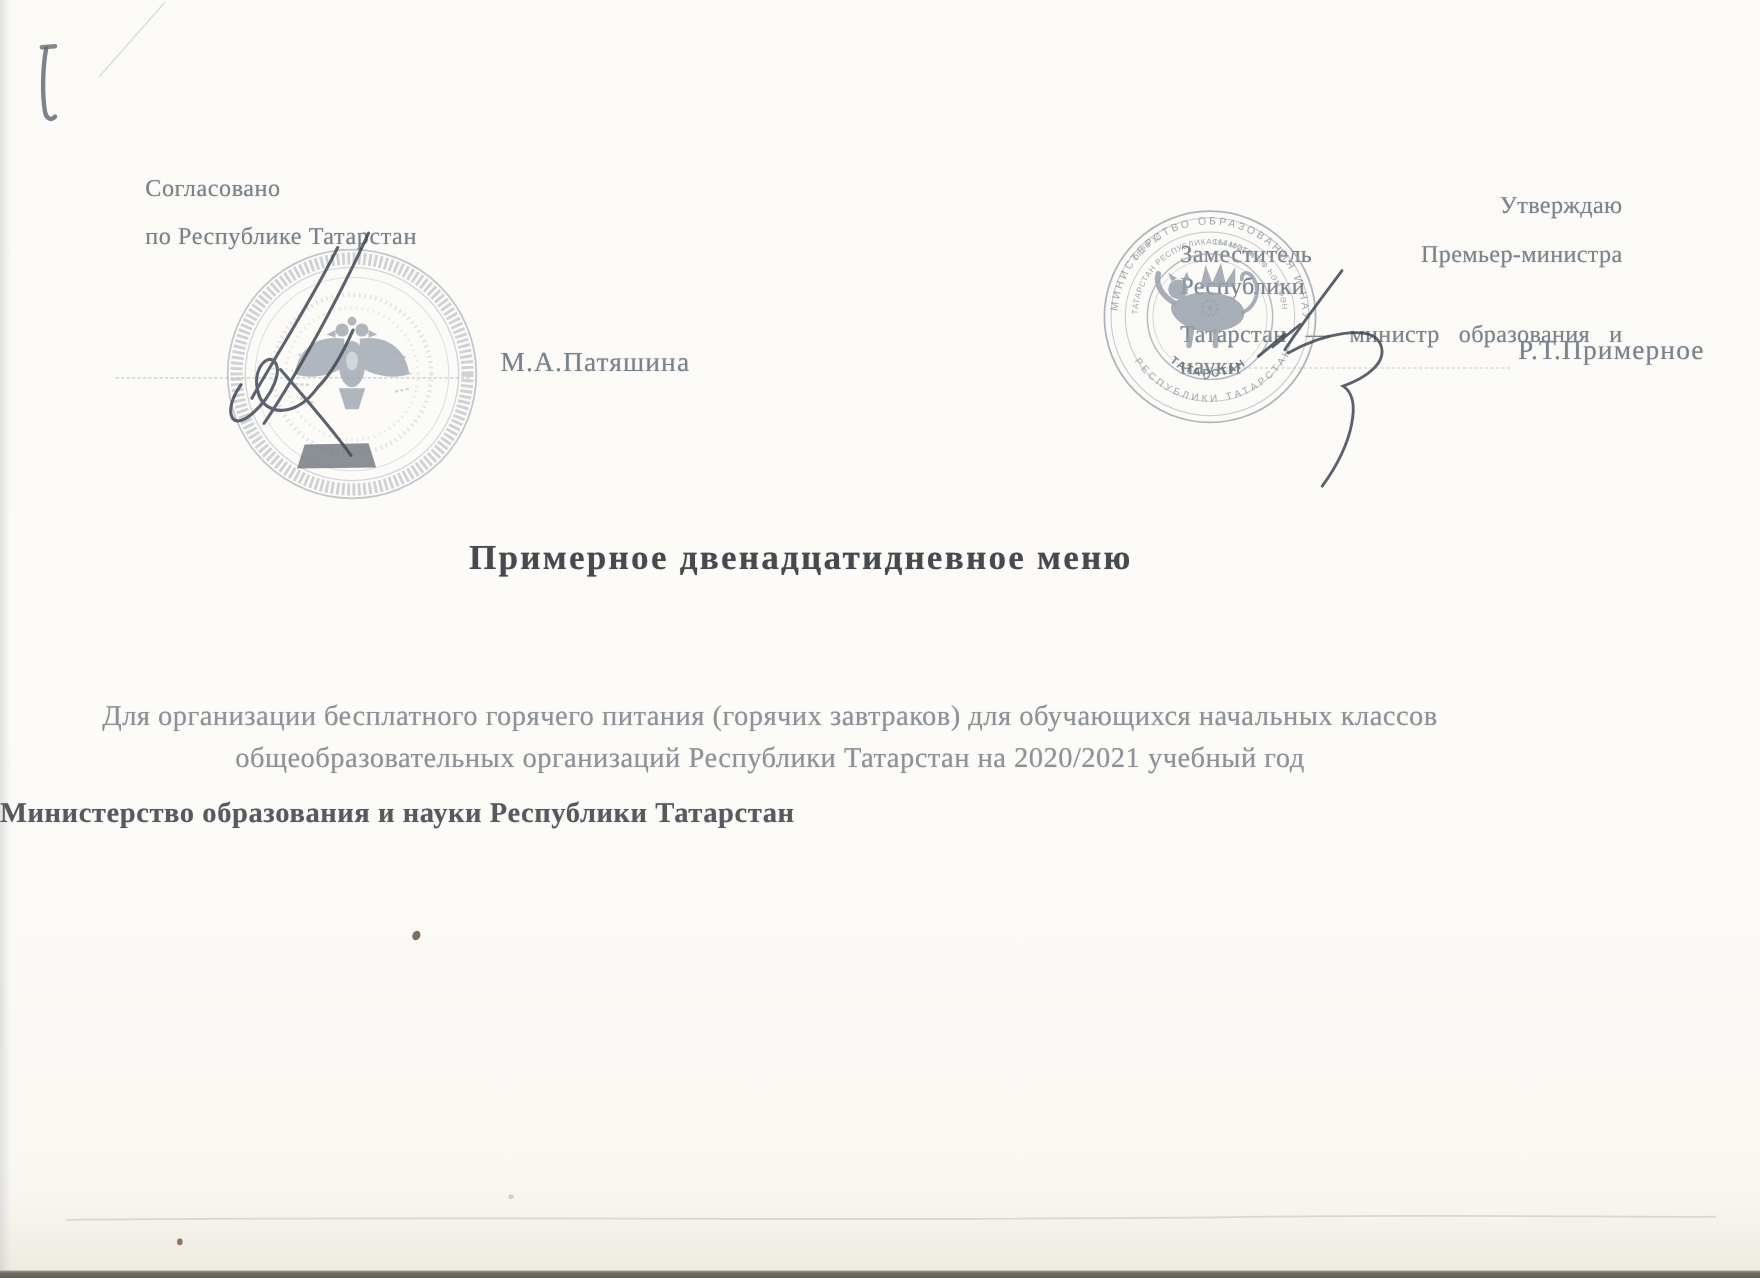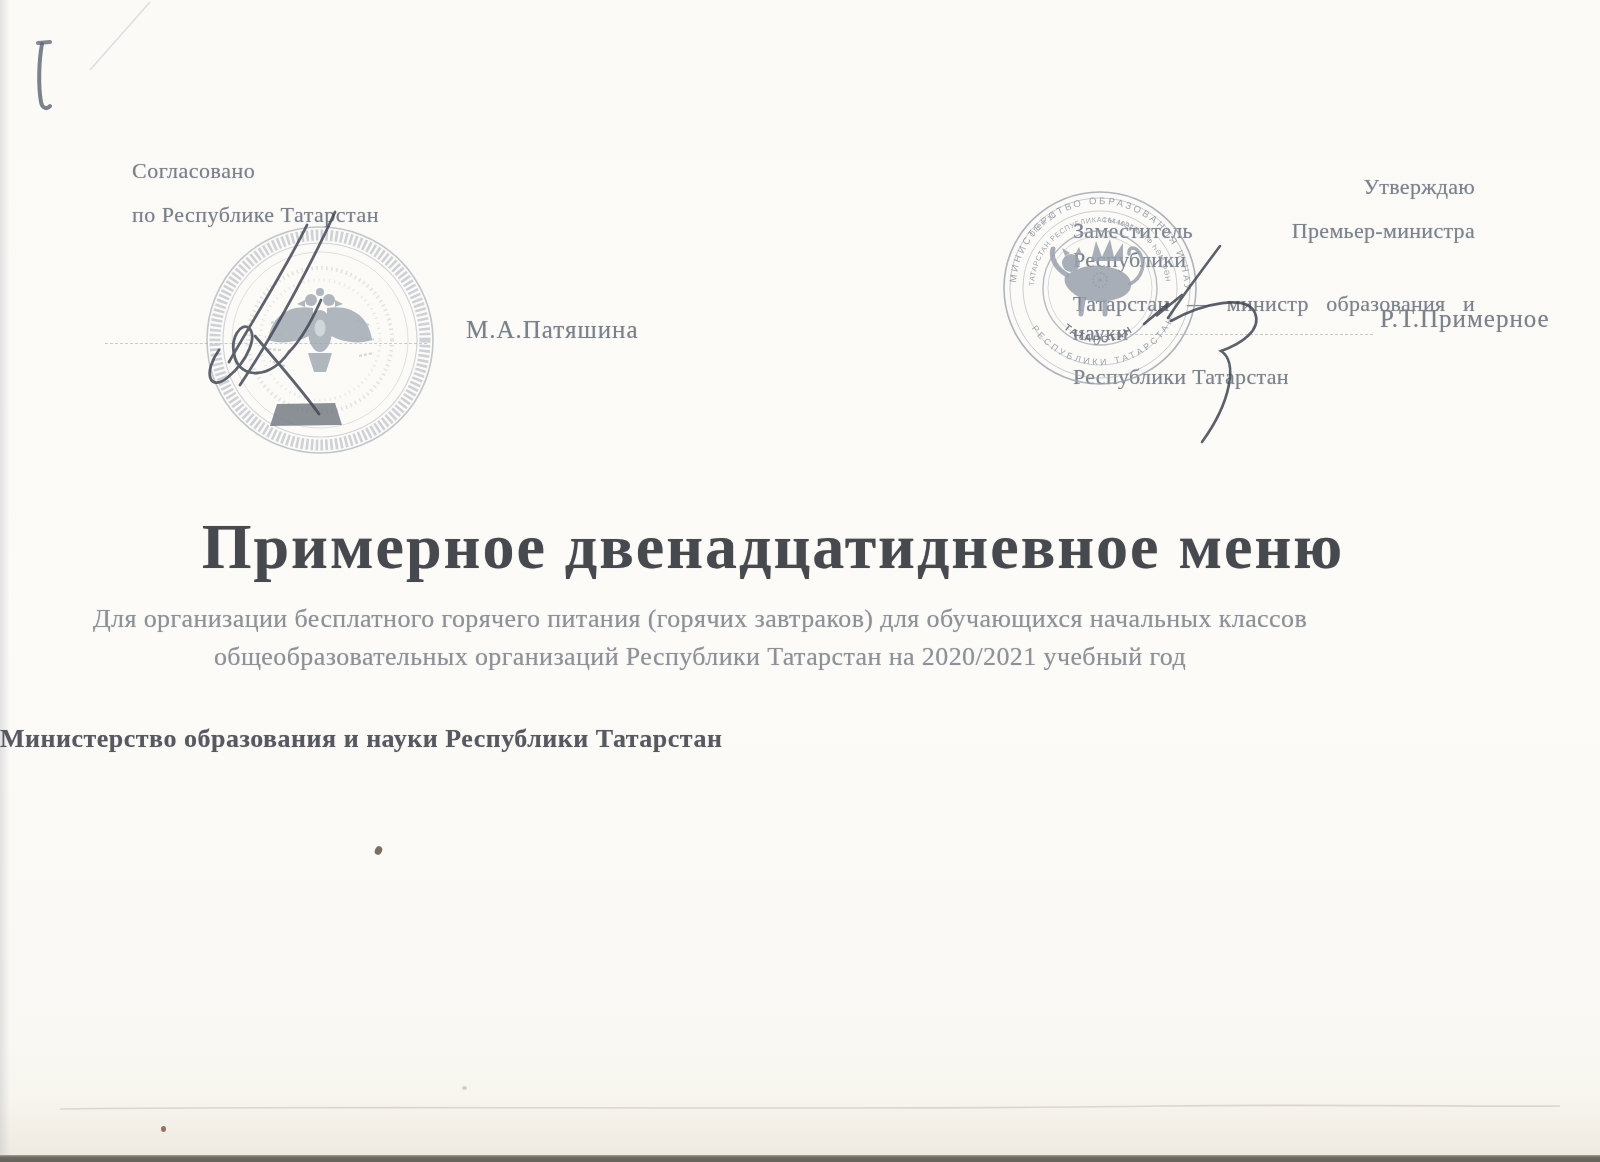--- a/index.html
+++ b/index.html
@@ -36,26 +36,25 @@
     position:absolute; height:0; border-top:1px solid rgba(138,146,156,0.55);
   }
   .sig-line.dashedish { border-top-style:dashed; border-top-color:rgba(138,146,156,0.45); }
   .signatory {
     position:absolute; font-size:25px; color:#79818b; letter-spacing:1px;
     text-shadow: 0 0 1px rgba(122,130,140,0.5);
   }
   
   .doc-title {
     position:absolute; top:467px; left:0; width:1456px; text-align:center;
-    font-size:64px; font-weight:bold; color:#46494e; letter-spacing:2px;
+    font-size:32px; font-weight:bold; color:#46494e; letter-spacing:2px;
     text-shadow: 0 0 1px rgba(70,73,78,0.45);
-    padding-left: 45px;
   }
   .subtitle {
-    position:absolute; top:600px; left:0; width:1400px; text-align:center;
+    position:absolute; top:632px; left:0; width:1400px; text-align:center;
     font-size:26px; line-height:38px; color:#8d9298; letter-spacing:0.4px;
     text-shadow: 0 0 1px rgba(141,146,152,0.6);
   }
   .org-line {
     position:absolute; top:724px; left:0; width:1600px; 
     font-size:26px; font-weight:bold; color:#56595f; letter-spacing:0.5px;
     text-shadow: 0 0 1px rgba(86,89,95,0.4);
   }
   
   .stamp-svg { position:absolute; pointer-events:none; }
@@ -88,27 +87,26 @@
 
   <div class="agree-block faded">
     <p class="blk-line">Согласовано</p>
     <p class="blk-line">по Республике Татарстан</p>
   </div>
 
   <div class="approve-block faded">
     <p class="blk-line r">Утверждаю</p>
     <p class="blk-line j">Заместитель Премьер-министра Республики</p>
     <p class="blk-line j">Татарстан — министр образования и науки</p>
-    <p class="blk-line">Республики Татарстан</p>
   </div>
 
   <div class="sig-line dashedish" style="left:105px; top:343px; width:322px;"></div>
   <div class="sig-line dashedish" style="left:1095px; top:334px; width:278px;"></div>
 
-  <div class="signatory" style="left:455px; top:316px;margin-left:11px;">М.А.Патяшина</div>
+  <div class="signatory" style="left:455px; top:316px;">М.А.Патяшина</div>
   <div class="signatory" style="left:1380px; top:305px;">Р.Т.Примерное</div>
 
   <svg class="stamp-svg" style="left:185px; top:200px;" width="270" height="270" viewBox="0 0 270 270">
     <defs>
       <filter id="b1" x="-20%" y="-20%" width="140%" height="140%">
           <feGaussianBlur stdDeviation="0.7"></feGaussianBlur>
         </filter>
       <filter id="b2" x="-20%" y="-20%" width="140%" height="140%">
           <feGaussianBlur stdDeviation="0.45"></feGaussianBlur>
         </filter>

